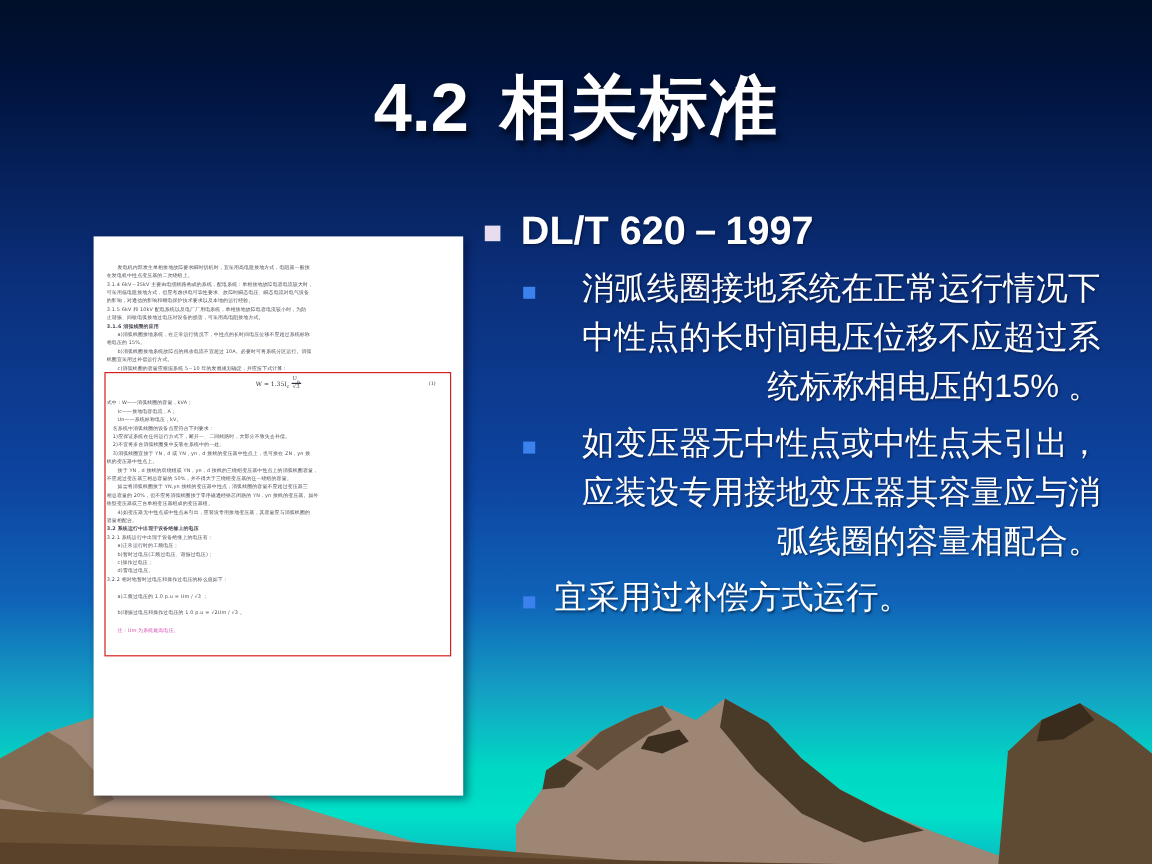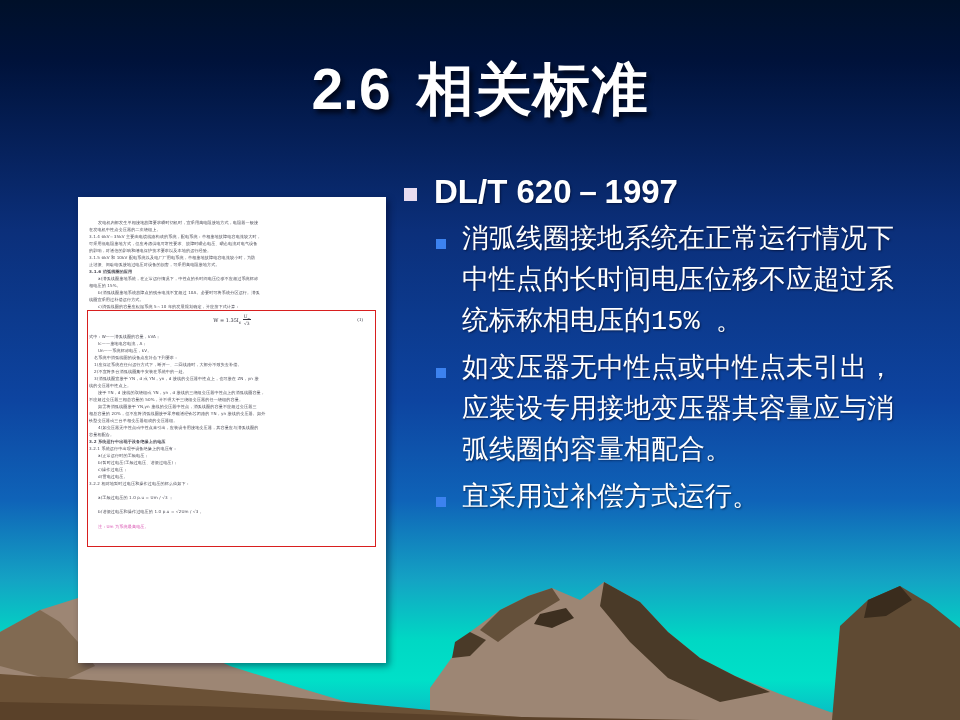--- a/index.html
+++ b/index.html
@@ -90,23 +90,24 @@
     height: 10px;
     background: #3c82ef;
     margin-top: 19px;
     margin-right: 16px;
     flex: 0 0 auto;
   }
   .b2 .text {
     font-size: 27px;
     color: #ffffff;
     line-height: 1.52;
-    font-family: Liberation Mono, monospace;
+    font-family: Liberation Sans, sans-serif;
     text-shadow: 1px 1px 2px rgba(0,0,20,0.55);
     max-width: 455px;
+    text-align: right;
   }
 
   
   .doc {
     position: absolute;
     left: 78px;
     top: 197px;
     width: 308px;
     height: 466px;
     background: #ffffff;
@@ -185,21 +186,21 @@
 
       <path d="M840,56 L868,30 L900,16 L930,34 L960,58 L960,150 L832,150 Z" fill="#5f4a33"></path>
       <path d="M868,30 L900,16 L912,30 L886,46 L864,48 Z" fill="#3a2c1d"></path>
 
       <path d="M0,104 L120,112 L280,126 L430,140 L560,150 L0,150 Z" fill="#6b5136"></path>
       <path d="M0,132 L200,136 L470,146 L700,150 L960,150 L960,150 L0,150 Z" fill="#5a4129"></path>
     </svg>
   </div>
 
   <div class="title">
-    <span class="t-num">2.6</span><span class="t-gap"></span><span>相关标准</span>
+    <span class="t-num">4.2</span><span class="t-gap"></span><span>相关标准</span>
   </div>
 
   <div class="bullets">
 
     <div class="b1">
       <div class="marker"></div>
       <div class="text">DL/T 620－1997</div>
     </div>
 
     <div class="b2">

